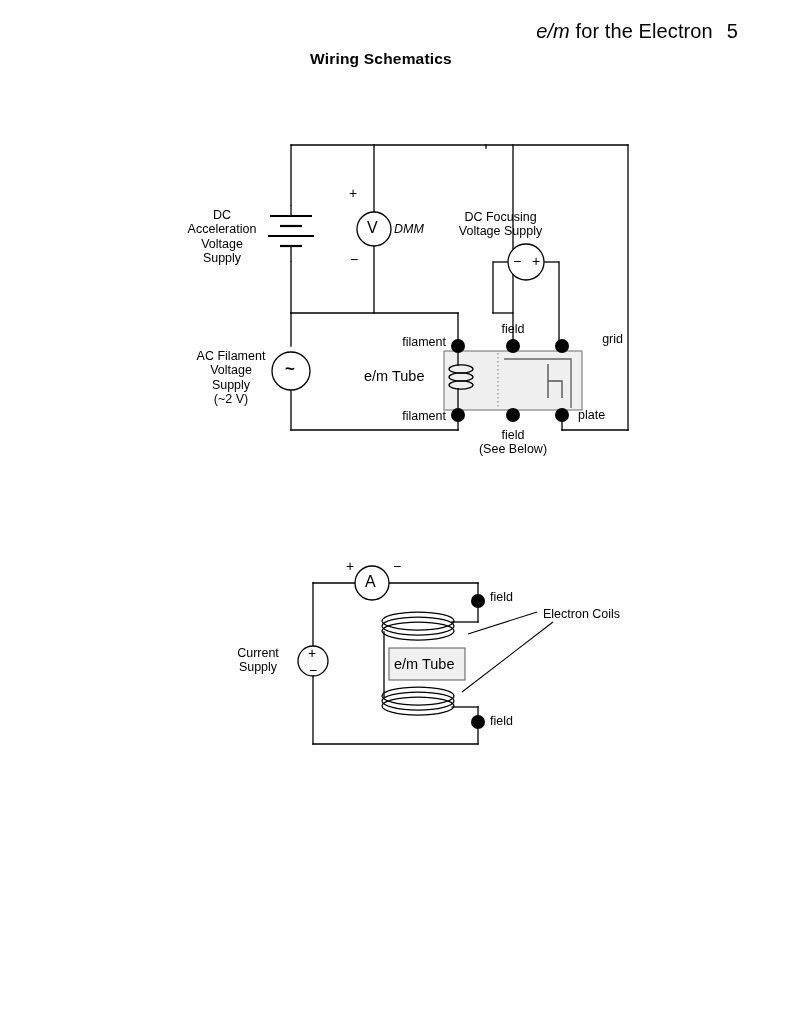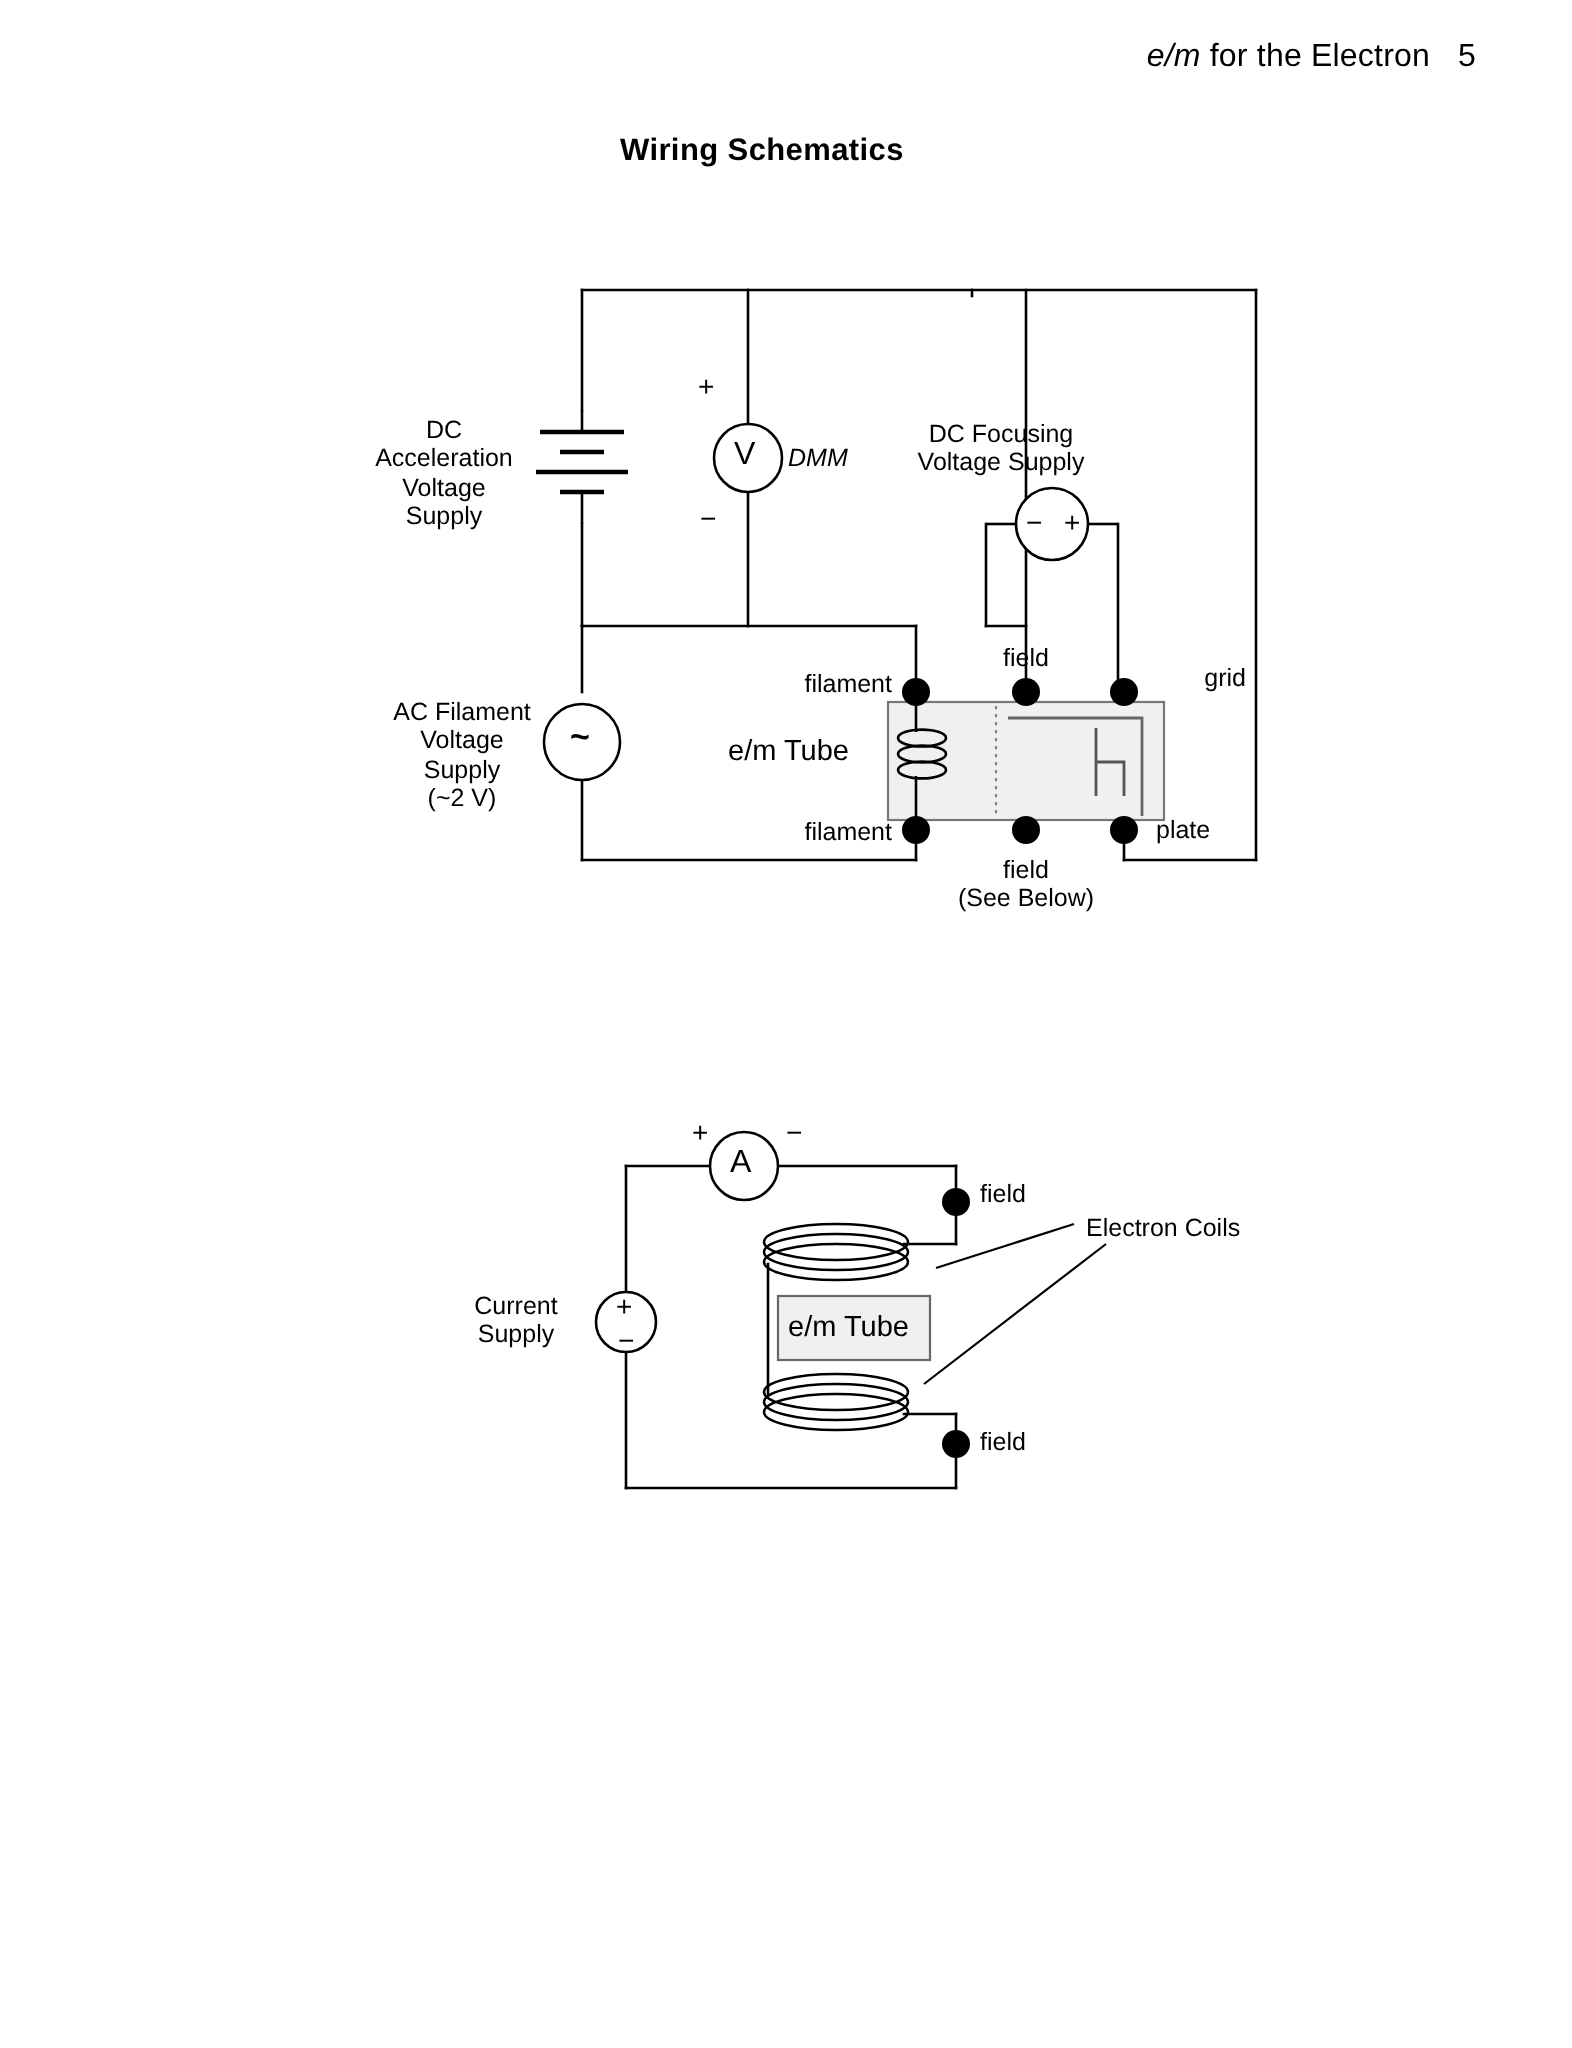--- a/index.html
+++ b/index.html
@@ -19,30 +19,30 @@
     position: absolute;
     left: 0; top: 0;
     width: 786px;
     height: 1024px;
   }
   
   .hdr {
     position: absolute;
     top: 20px;
     right: 48px;
-    font-size: 16px;
+    font-size: 20px;
     white-space: nowrap;
     letter-spacing: 0.1px;
   }
   .hdr .em { font-style: italic; }
   .hdr .pg { margin-left: 14px; }
   .page-title {
     position: absolute;
     left: 310px;
-    top: 67px;
+    top: 50px;
     font-size: 15.5px;
     font-weight: bold;
     letter-spacing: 0.2px;
   }
   
   svg.sheet {
     position: absolute;
     left: 0; top: 0;
     width: 786px;
     height: 1024px;

